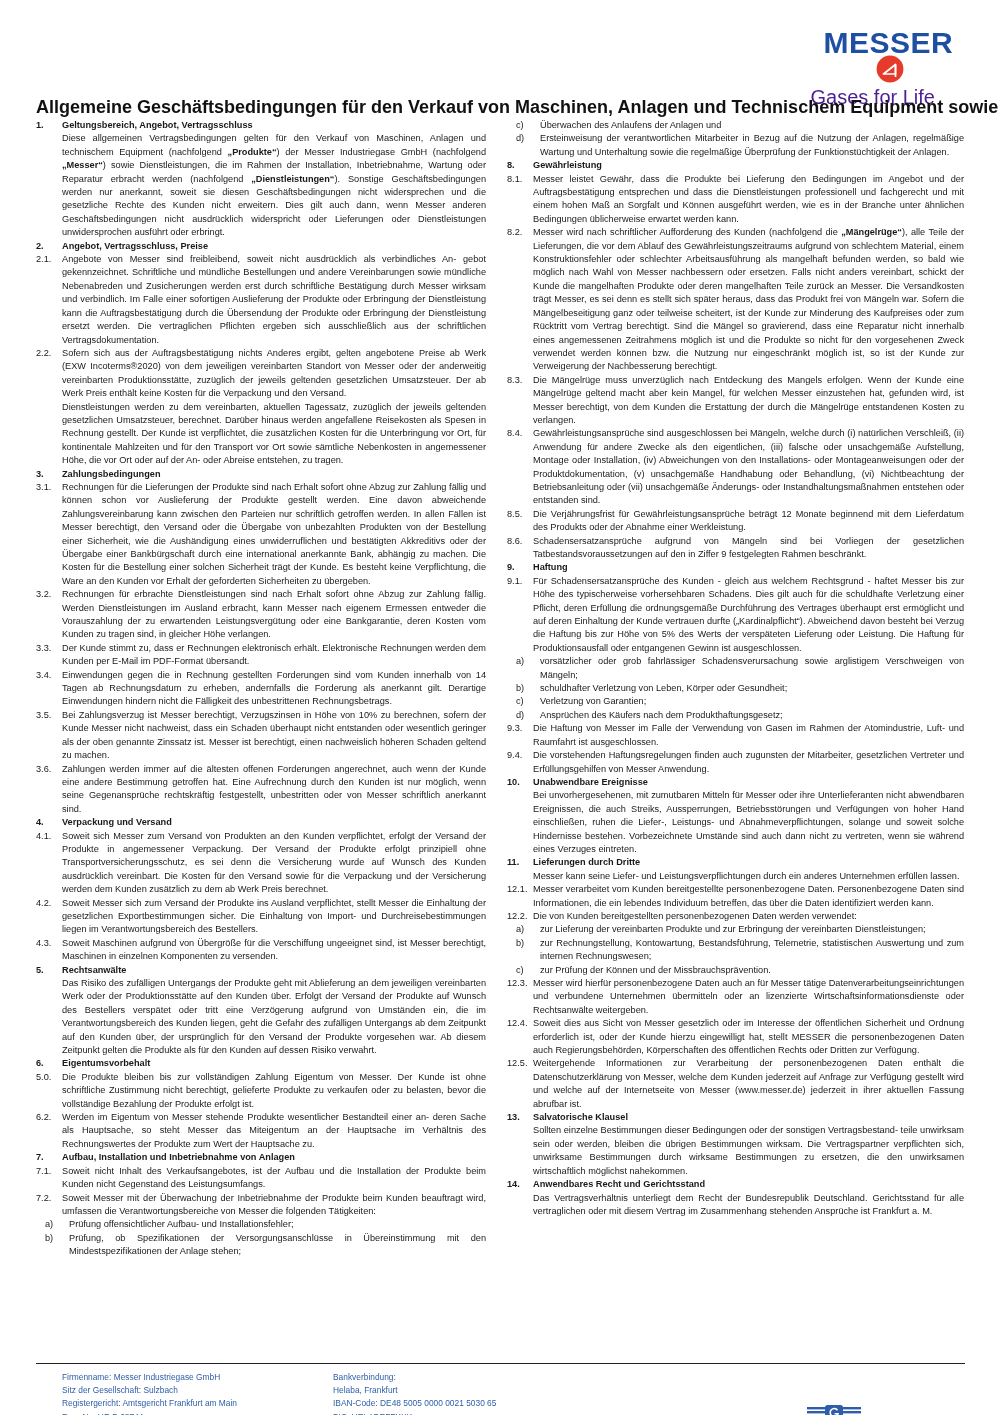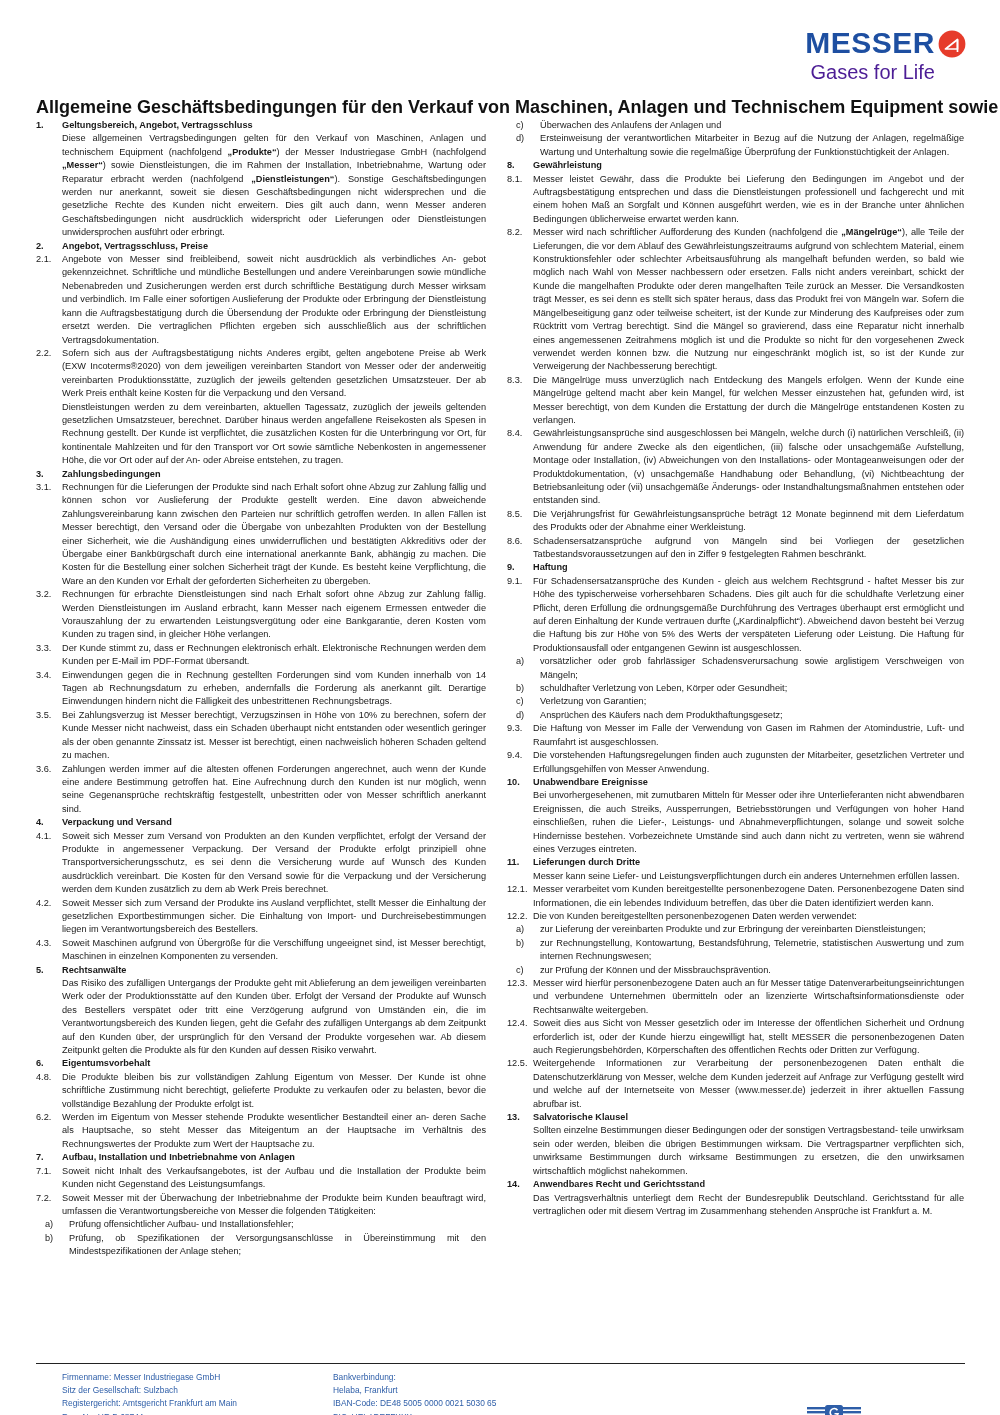--- a/index.html
+++ b/index.html
@@ -4,21 +4,21 @@
 <style>
   * { margin:0; padding:0; box-sizing:border-box; }
   html,body { background:#ffffff; }
   .page {
     position:relative; width:1000px; height:1415px; margin:0 auto;
     background:#ffffff; color:#1a1a1a;
     font-family:"Liberation Sans", sans-serif; overflow:hidden;
   }
   
   .header { position:absolute; top:28px; right:34px; text-align:right; }
-  .logo-row { display:flex; align-items:flex-end; justify-content:flex-end; }
+  .logo-row { display:flex; align-items:center; justify-content:flex-end;flex-direction:column; }
   .brand { font-size:30px; font-weight:bold; color:#1e4fa1; letter-spacing:.5px; line-height:1; }
   .mark { width:28px; height:28px; margin-left:3px; margin-top:-3px; }
   .tagline { font-size:20px; color:#4c1d95; margin-top:3px; padding-right:31px; }
   
   .doc-title {
     position:absolute; top:97px; left:36px; width:929px;
     font-size:18px; font-weight:bold; color:#111; white-space:nowrap;
   }
   
   .col { position:absolute; top:119px; font-size:9.2px; line-height:13.4px; text-align:justify; }
@@ -136,21 +136,21 @@
       </div>
       <div class="row">
         <span class="num"></span>
         <div class="txt">Das Risiko des zufälligen Untergangs der Produkte geht mit Ablieferung an dem jeweiligen vereinbarten Werk oder der Produktionsstätte auf den Kunden über. Erfolgt der Versand der Produkte auf Wunsch des Bestellers verspätet oder tritt eine Verzögerung aufgrund von Umständen ein, die im Verantwortungsbereich des Kunden liegen, geht die Gefahr des zufälligen Untergangs ab dem Zeitpunkt auf den Kunden über, der ursprünglich für den Versand der Produkte vorgesehen war. Ab diesem Zeitpunkt gelten die Produkte als für den Kunden auf dessen Risiko verwahrt.</div>
       </div>
       <div class="row head">
         <span class="num">6.</span>
         <div class="txt">Eigentumsvorbehalt</div>
       </div>
       <div class="row">
-        <span class="num">4.8.</span>
+        <span class="num">5.0.</span>
         <div class="txt">Die Produkte bleiben bis zur vollständigen Zahlung Eigentum von Messer. Der Kunde ist ohne schriftliche Zustimmung nicht berechtigt, gelieferte Produkte zu verkaufen oder zu belasten, bevor die vollständige Bezahlung der Produkte erfolgt ist.</div>
       </div>
       <div class="row">
         <span class="num">6.2.</span>
         <div class="txt">Werden im Eigentum von Messer stehende Produkte wesentlicher Bestandteil einer an- deren Sache als Hauptsache, so steht Messer das Miteigentum an der Hauptsache im Verhältnis des Rechnungswertes der Produkte zum Wert der Hauptsache zu.</div>
       </div>
       <div class="row head">
         <span class="num">7.</span>
         <div class="txt">Aufbau, Installation und Inbetriebnahme von Anlagen</div>
       </div>

